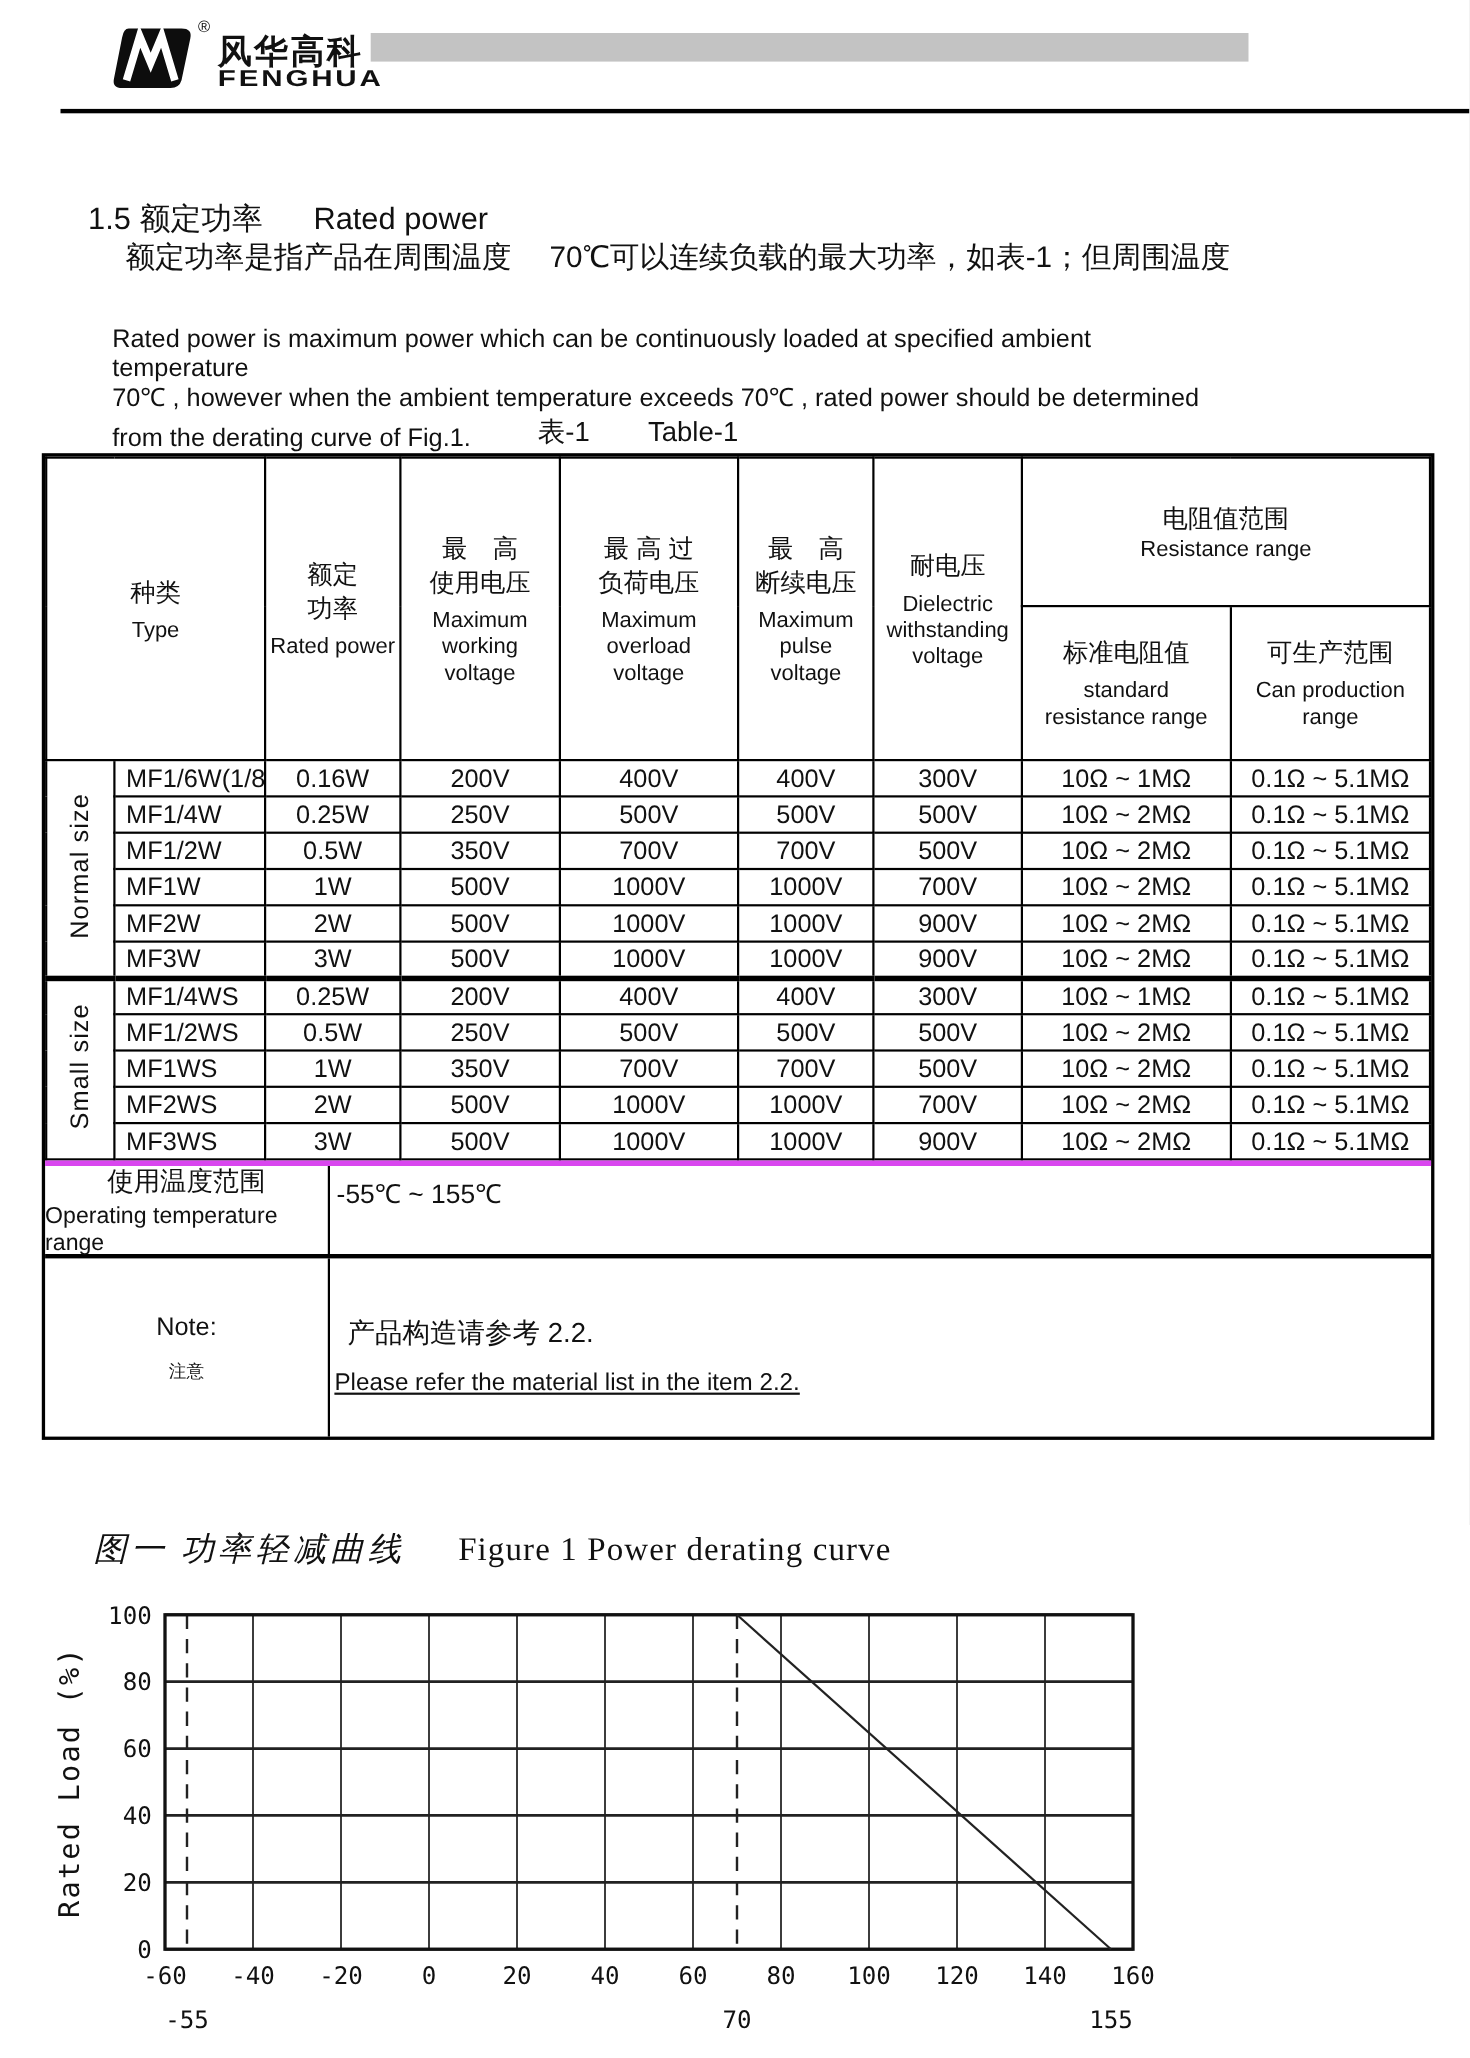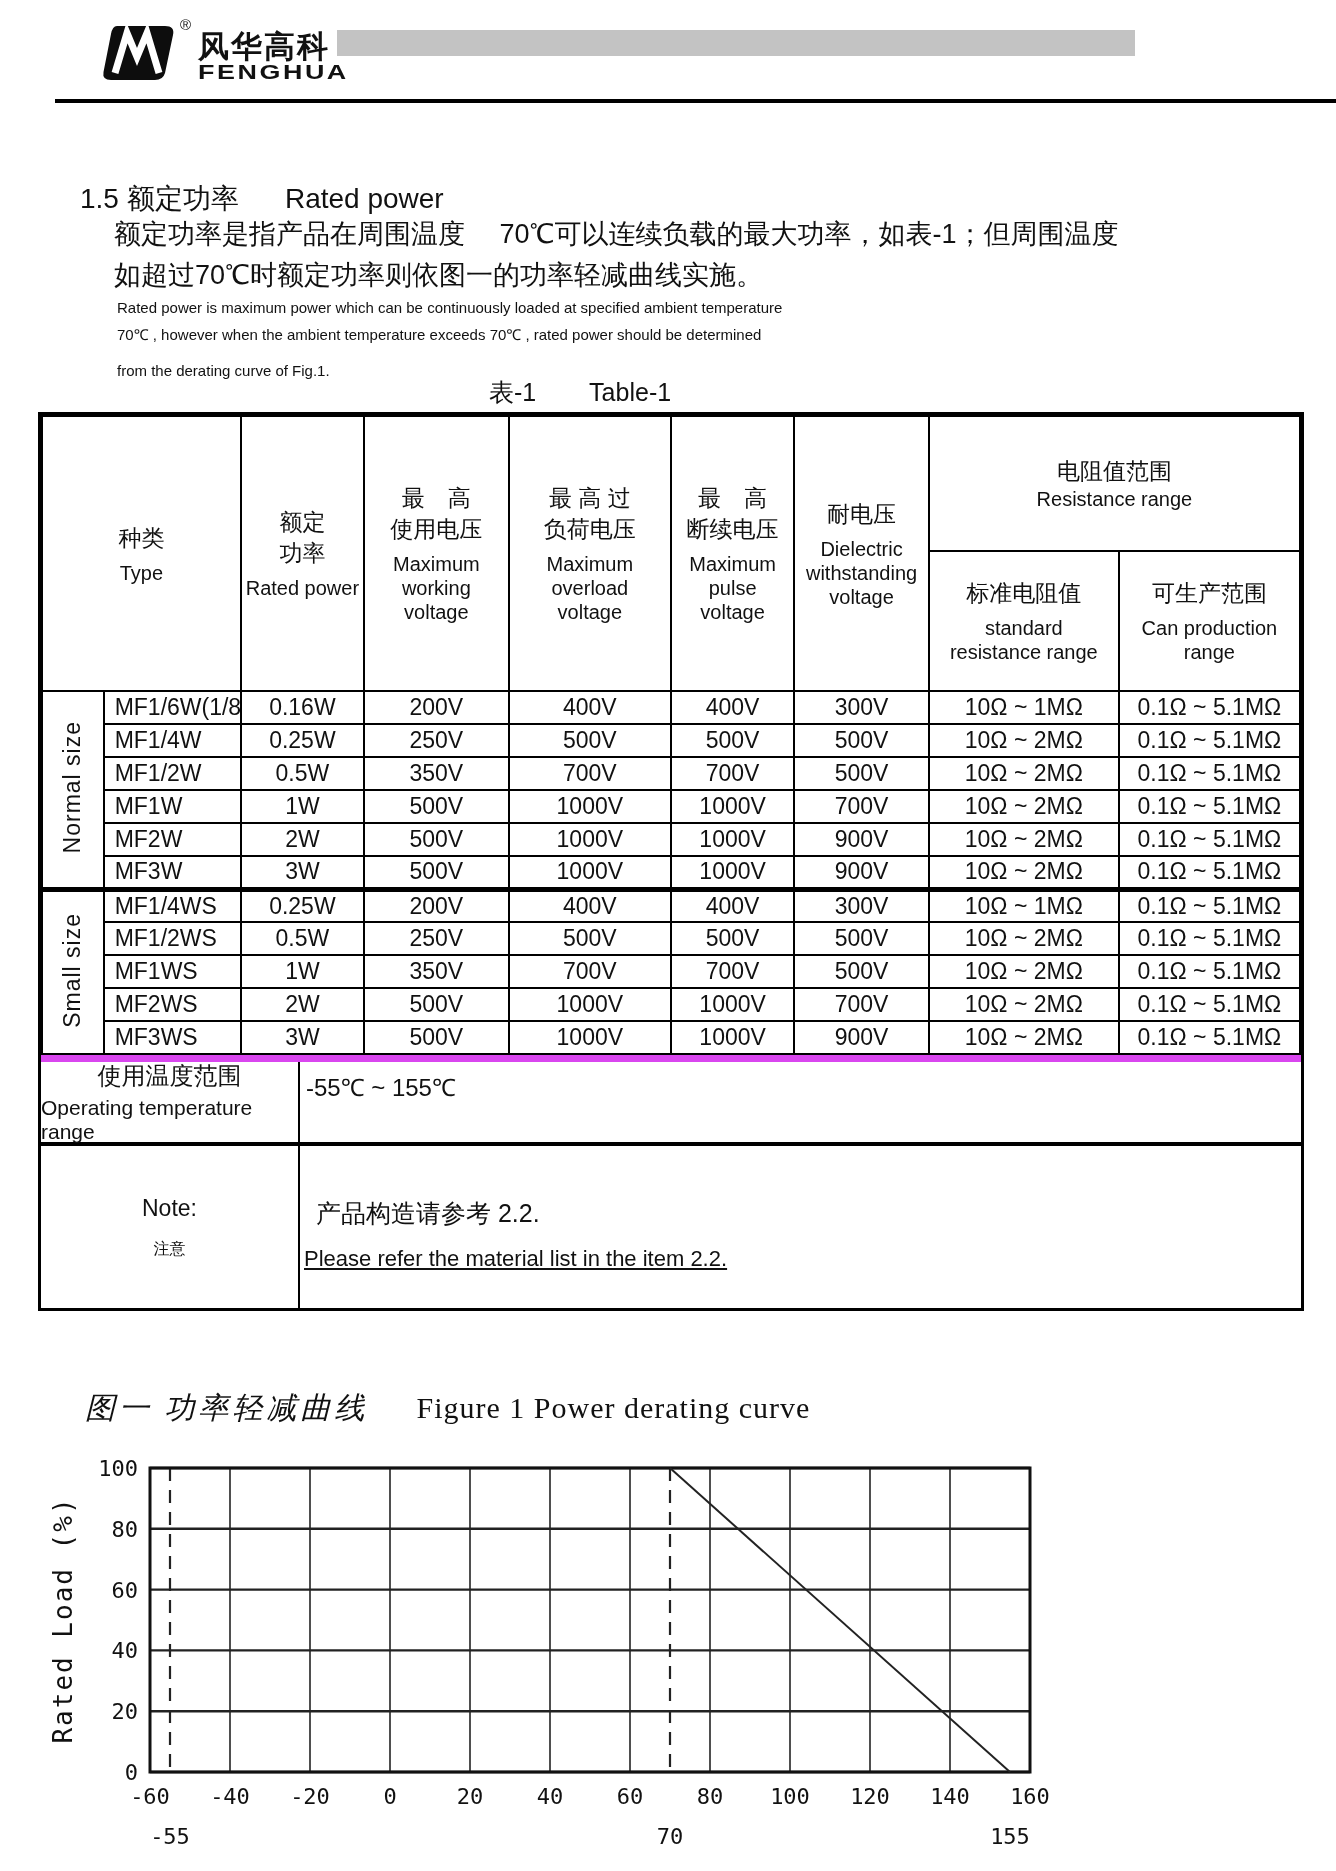--- a/index.html
+++ b/index.html
@@ -14,21 +14,21 @@
   .brand-en{position:absolute;left:198px;top:60px;font-size:21px;font-weight:bold;letter-spacing:2px;
             transform:scaleX(1.28);transform-origin:left center;}
   .topbar-gray{position:absolute;left:337px;top:30px;width:798px;height:26px;background:#c3c3c3;}
   .header-rule{position:absolute;left:55px;top:99px;width:1281px;height:4px;background:#000;}
 
   
   .section-heading{position:absolute;left:80px;top:180px;font-size:28px;}
   .section-heading .t-cn{margin-left:8px;}
   .section-heading .t-en{margin-left:46px;}
   .para-cn{position:absolute;left:114px;top:214px;width:1180px;font-size:27px;line-height:41px;}
-  .para-en{position:absolute;left:117px;top:294px;width:1020px;font-size:15px;line-height:27px;}
+  .para-en{position:absolute;left:102px;top:294px;width:1020px;font-size:23px;line-height:27px;}
   .para-en .l3{margin-top:9px;}
 
   
   .table-caption{position:absolute;left:0;top:376px;width:1160px;text-align:center;font-size:25px;}
   .table-caption .cap-en{margin-left:53px;}
   .dtable-wrap{position:absolute;left:38px;top:412px;width:1260px;border:3px solid #000;background:#fff;}
   table.dtable{width:100%;border-collapse:collapse;table-layout:fixed;}
   .dtable th,.dtable td{border:2px solid #000;text-align:center;vertical-align:middle;
         font-weight:normal;padding:0 2px;overflow:hidden;}
   tr.h1{height:135px;} tr.h2{height:140px;}
@@ -36,21 +36,21 @@
   .hen{font-size:20px;line-height:24px;margin-top:7px;}
   .dtable tbody tr{height:33px;}
   .dtable tbody td{font-size:23px;}
   td.type-cell{text-align:left;padding-left:10px;}
   th.size-th{width:62px;}
   .vert{display:inline-block;writing-mode:vertical-rl;transform:rotate(180deg);
         font-size:23px;letter-spacing:1px;white-space:nowrap;}
   tr.small-first td,tr.small-first th{border-top:5px solid #000;}
 
   .flex-row{display:flex;}
-  .temp-row{border-top:7px solid #d946ef;height:80px;justify-content:space-between;}
+  .temp-row{border-top:5px solid #d946ef;height:80px;justify-content:space-between;}
   .note-row{border-top:4px solid #000;height:162px;}
   .row-lbl{width:257px;border-right:2px solid #000;display:flex;flex-direction:column;
            align-items:center;justify-content:center;flex:none;}
   .temp-row .row-lbl .cn{font-size:24px;}
   .temp-row .row-lbl .en{font-size:21px;margin-top:4px;}
   .temp-row .row-val{flex:1;font-size:24px;padding:8px 0 0 6px;}
   .note-row .row-lbl .en{font-size:23px;}
   .note-row .row-lbl .cn{font-size:16px;margin-top:17px;}
   .note-row .row-val{flex:1;display:flex;flex-direction:column;justify-content:center;gap:16px;padding-top:14px;}
   .note-row .row-val .cn{font-size:25px;margin-left:16px;}
@@ -82,21 +82,20 @@
   <div class="brand-cn">风华高科</div>
   <div class="brand-en">FENGHUA</div>
   <div class="topbar-gray"></div>
   <div class="header-rule"></div>
 
   <div class="section-heading">
     <span>1.5</span><span class="t-cn">额定功率</span><span class="t-en">Rated power</span>
   </div>
   <div class="para-cn">
     <div>额定功率是指产品在周围温度　 70℃可以连续负载的最大功率，如表-1；但周围温度</div>
-    <div>如超过70℃时额定功率则依图一的功率轻减曲线实施。</div>
   </div>
   <div class="para-en">
     <div>Rated power is maximum power which can be continuously loaded at specified ambient temperature</div>
     <div>70℃ , however when the ambient temperature exceeds 70℃ , rated power should be determined</div>
     <div class="l3">from the derating curve of Fig.1.</div>
   </div>
 
   <div class="table-caption">
     <span>表-1</span><span class="cap-en">Table-1</span>
   </div>

